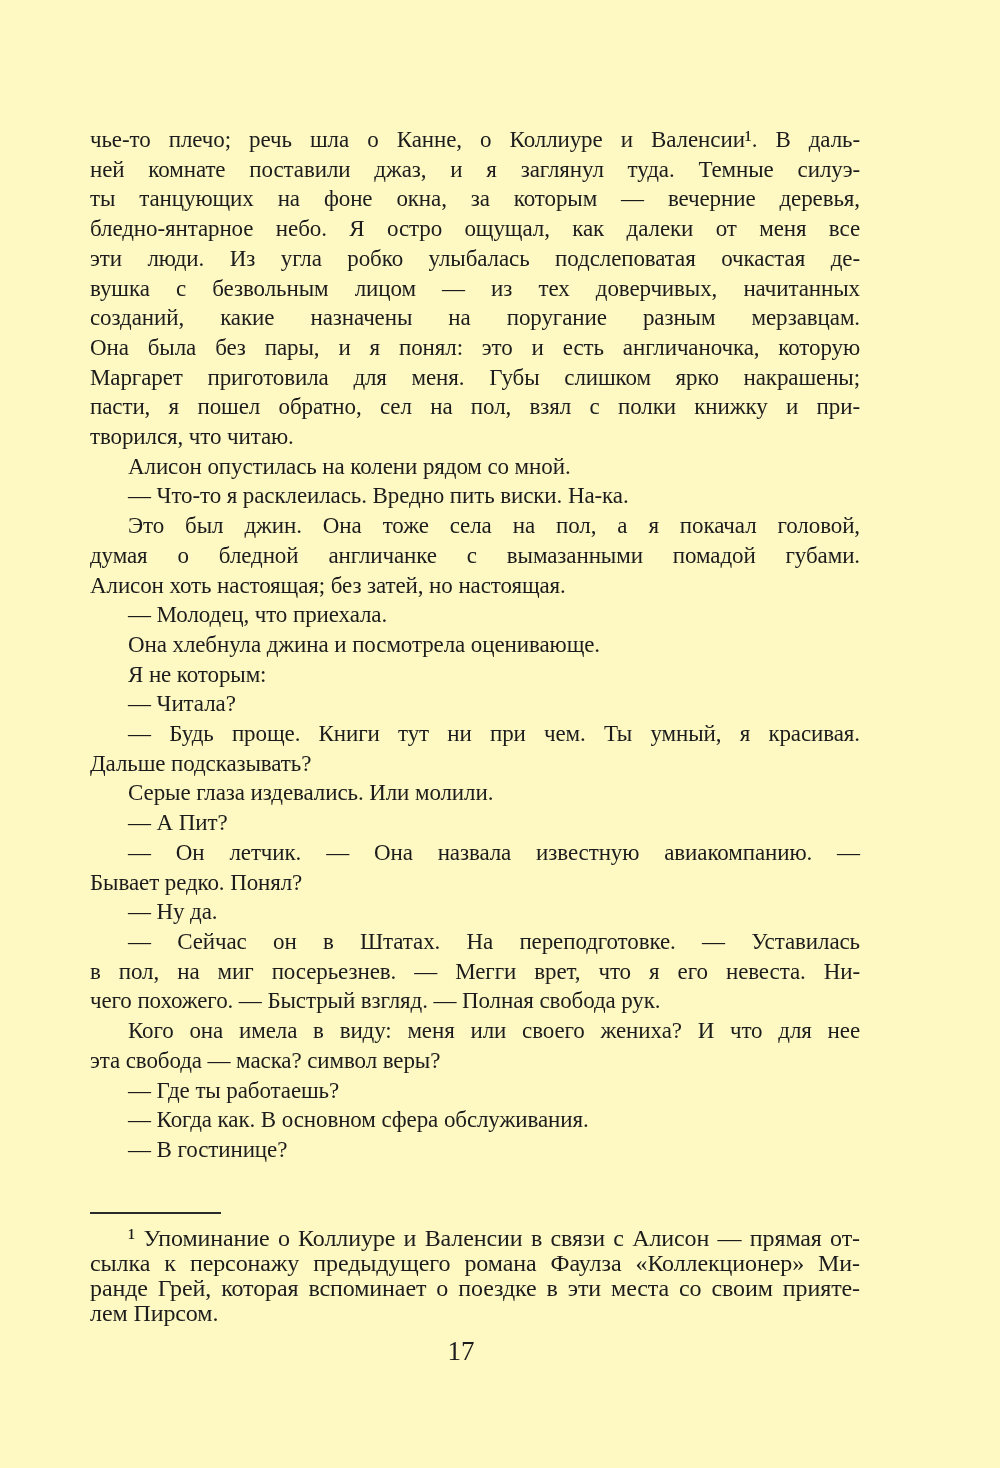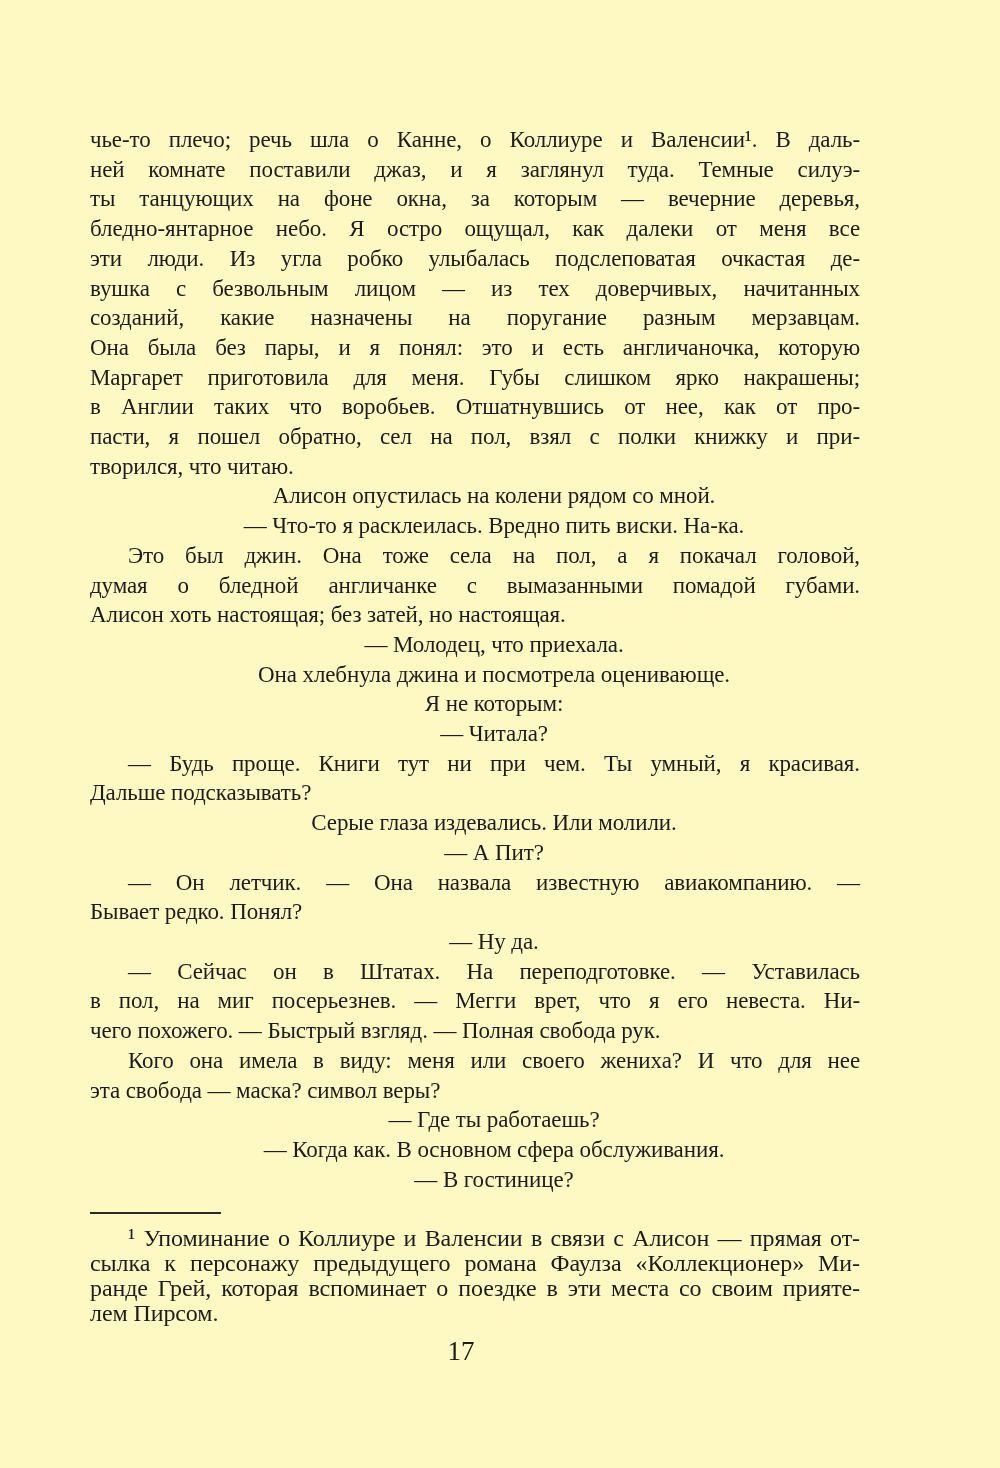--- a/index.html
+++ b/index.html
@@ -20,21 +20,21 @@
     position: absolute;
     left: 90px;
     top: 125px;
     width: 770px;
     font-size: 23px;
     line-height: 29.7px;
     letter-spacing: -0.1px;
   }
   .line { text-align: left; white-space: normal; }
   .just { text-align: justify; text-align-last: justify; }
-  .ind  { text-indent: 38px; text-align: center; }
+  .ind  { text-indent: 38px; }
   .footnote-rule {
     position: absolute;
     left: 90px;
     top: 1212px;
     width: 131px;
     height: 2px;
     background: #2a2a2a;
   }
   .footnote {
     position: absolute;
@@ -63,21 +63,20 @@
       <div>
         <div class="line just">чье-то плечо; речь шла о Канне, о Коллиуре и Валенсии¹. В даль-</div>
         <div class="line just">ней комнате поставили джаз, и я заглянул туда. Темные силуэ-</div>
         <div class="line just">ты танцующих на фоне окна, за которым — вечерние деревья,</div>
         <div class="line just">бледно-янтарное небо. Я остро ощущал, как далеки от меня все</div>
         <div class="line just">эти люди. Из угла робко улыбалась подслеповатая очкастая де-</div>
         <div class="line just">вушка с безвольным лицом — из тех доверчивых, начитанных</div>
         <div class="line just">созданий, какие назначены на поругание разным мерзавцам.</div>
         <div class="line just">Она была без пары, и я понял: это и есть англичаночка, которую</div>
         <div class="line just">Маргарет приготовила для меня. Губы слишком ярко накрашены;</div>
-        <div class="line just">в Англии таких что воробьев. Отшатнувшись от нее, как от про-</div>
         <div class="line just">пасти, я пошел обратно, сел на пол, взял с полки книжку и при-</div>
         <div class="line">творился, что читаю.</div>
       </div>
       <div>
         <div class="line ind">Алисон опустилась на колени рядом со мной.</div>
       </div>
       <div>
         <div class="line ind">— Что-то я расклеилась. Вредно пить виски. На-ка.</div>
       </div>
       <div>

